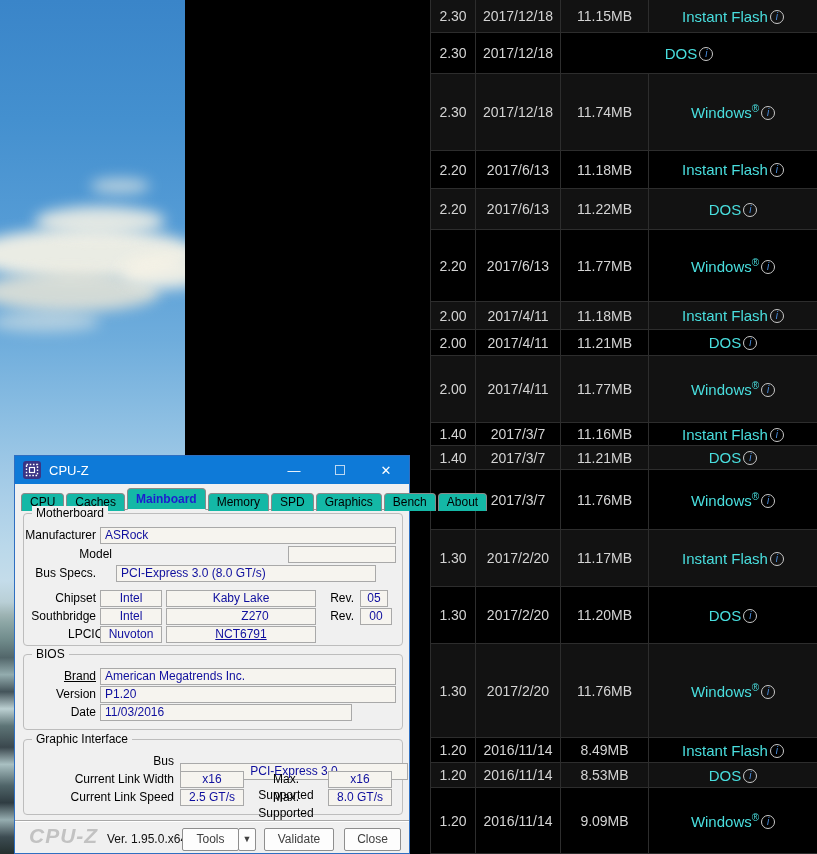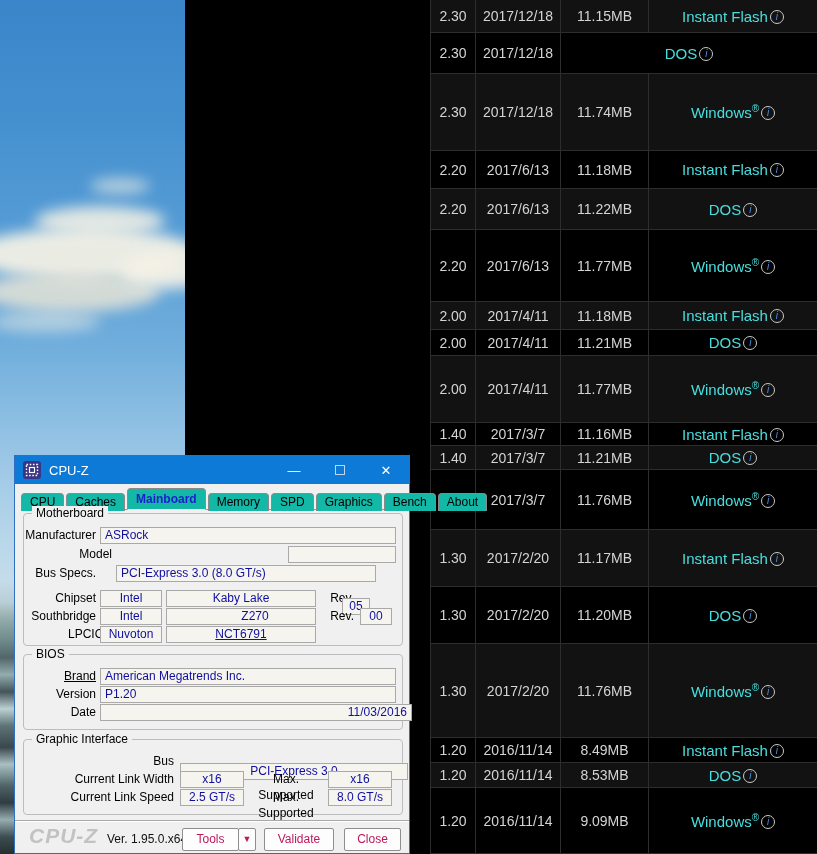--- a/index.html
+++ b/index.html
@@ -62,21 +62,21 @@
   .lbl { position:absolute; font-size:12px; color:#000; text-align:right; height:16px; line-height:16px; }
   .fld { position:absolute; height:17px; line-height:15px; background:#f6f4ef; border:1px solid #a9a9a9;
          font-size:12px; color:var(--field-text,#0f0f9e); padding:0 4px; white-space:nowrap; overflow:hidden; }
   .fldc { text-align:center; padding:0; }
 
   .sep { position:absolute; left:0; right:0; top:364px; border-top:1px solid #a8a8a8; border-bottom:1px solid #fff; }
   .logo { position:absolute; left:14px; top:368px; font-size:21px; font-weight:bold; font-style:italic;
           color:#c2c2c2; letter-spacing:1px; }
   .vertext { position:absolute; left:92px; top:376px; font-size:12px; color:#111; }
   .btn { position:absolute; top:372px; height:23px; background:#fdfdfd; border:1px solid #8e8e8e;
-         border-radius:2px; font-size:12px; color:#be185d; text-align:center; line-height:21px; cursor:pointer; }
+         border-radius:2px; font-size:12px; color:#404040; text-align:center; line-height:21px; cursor:pointer; }
   .b-tools { left:167px; width:57px; }
   .b-arrow { left:223px; width:18px; font-size:9px; }
   .b-validate { left:249px; width:70px; }
   .b-close { left:329px; width:57px; }
 </style>
 </head>
 <body>
 
 <div class="desktop">
 
@@ -258,41 +258,41 @@
       <span class="fld" style="left:76px;top:13px;width:296px;">ASRock</span>
       <span class="lbl" style="left:16px;top:32px;width:72px;">Model</span>
       <span class="fld" style="left:264px;top:32px;width:108px;"></span>
       <span class="lbl" style="left:0;top:51px;width:72px;">Bus Specs.</span>
       <span class="fld" style="left:92px;top:51px;width:260px;">PCI-Express 3.0 (8.0 GT/s)</span>
 
       <span class="lbl" style="left:0;top:76px;width:72px;">Chipset</span>
       <span class="fld fldc" style="left:76px;top:76px;width:62px;">Intel</span>
       <span class="fld fldc" style="left:142px;top:76px;width:150px;">Kaby Lake</span>
       <span class="lbl" style="left:300px;top:76px;width:30px;">Rev.</span>
-      <span class="fld fldc" style="left:318px;top:76px;width:28px;margin-top:8px;">05</span>
+      <span class="fld fldc" style="left:336px;top:76px;width:28px;">05</span>
 
       <span class="lbl" style="left:0;top:94px;width:72px;">Southbridge</span>
       <span class="fld fldc" style="left:76px;top:94px;width:62px;">Intel</span>
       <span class="fld fldc" style="left:142px;top:94px;width:150px;padding-left:28px;">Z270</span>
       <span class="lbl" style="left:300px;top:94px;width:30px;">Rev.</span>
       <span class="fld fldc" style="left:336px;top:94px;width:32px;">00</span>
 
       <span class="lbl" style="left:8px;top:112px;width:72px;">LPCIO</span>
       <span class="fld fldc" style="left:76px;top:112px;width:62px;">Nuvoton</span>
       <span class="fld fldc" style="left:142px;top:112px;width:150px;text-decoration:underline;">NCT6791</span>
     </div>
 
     <div class="group g-bios">
       <span class="glabel">BIOS</span>
       <span class="lbl" style="left:0;top:13px;width:72px;text-decoration:underline;">Brand</span>
       <span class="fld" style="left:76px;top:13px;width:296px;">American Megatrends Inc.</span>
       <span class="lbl" style="left:0;top:31px;width:72px;">Version</span>
       <span class="fld" style="left:76px;top:31px;width:296px;">P1.20</span>
       <span class="lbl" style="left:0;top:49px;width:72px;">Date</span>
-      <span class="fld" style="left:76px;top:49px;width:312px;text-align:right;">11/03/2016</span>
+      <span class="fld" style="left:76px;top:49px;width:252px;">11/03/2016</span>
     </div>
 
     <div class="group g-gfx">
       <span class="glabel">Graphic Interface</span>
       <span class="lbl" style="left:0;top:13px;width:150px;">Bus</span>
       <span class="fld fldc" style="left:156px;top:23px;width:228px;">PCI-Express 3.0</span>
       <span class="lbl" style="left:0;top:31px;width:150px;">Current Link Width</span>
       <span class="fld fldc" style="left:156px;top:31px;width:64px;">x16</span>
       <span class="lbl" style="left:226px;top:31px;width:72px;text-align:center;">Max. Supported</span>
       <span class="fld fldc" style="left:304px;top:31px;width:64px;">x16</span>

